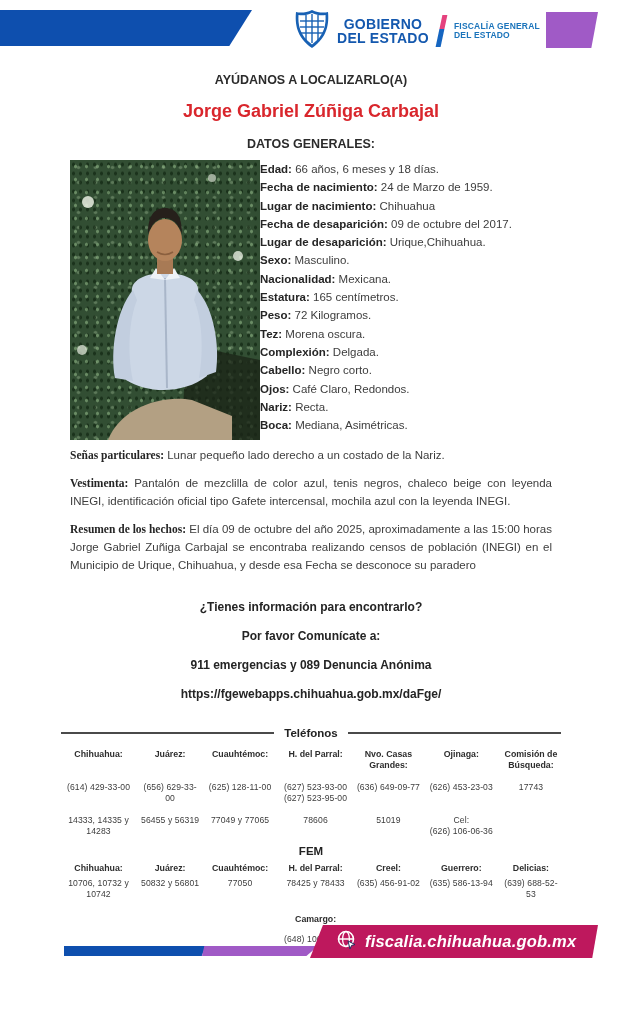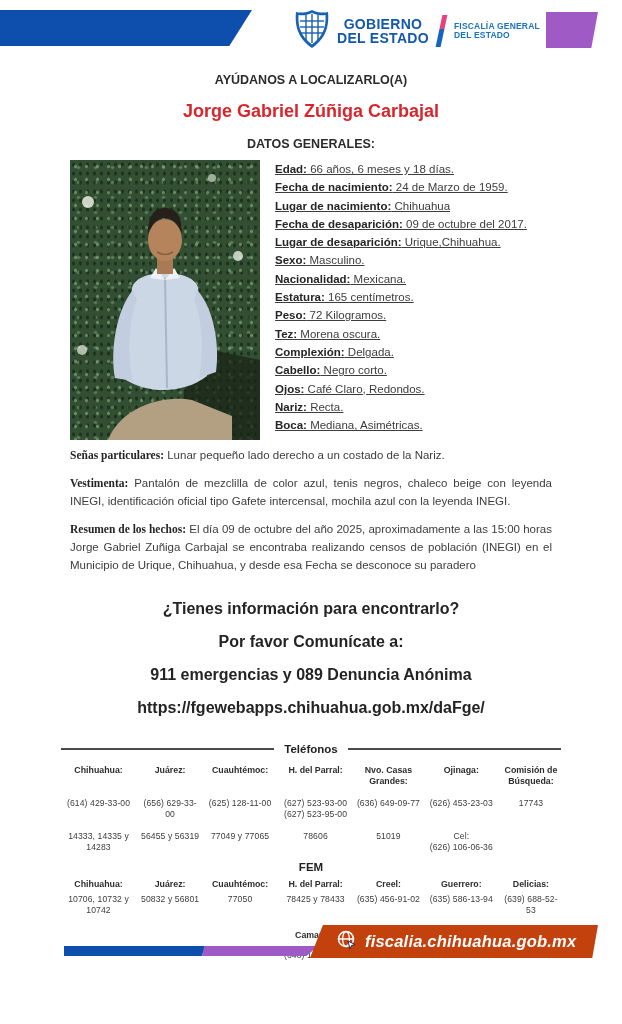--- a/index.html
+++ b/index.html
@@ -17,58 +17,58 @@
   .divider{width:5px;height:32px;background:linear-gradient(#e5427e 0 45%,#1565c0 45% 100%);
            transform:skewX(-12deg);margin:0 3px;}
   .fge-text{line-height:9px;font-weight:bold;color:#1b74bb;font-size:8.5px;letter-spacing:.2px;}
 
   
   .t-help{margin-top:73px;text-align:center;font-weight:bold;font-size:12.5px;color:#2b2b2b;}
   .t-name{margin-top:14px;text-align:center;font-weight:bold;font-size:18px;color:#d9262c;}
   .t-datos{margin-top:15px;text-align:center;font-weight:bold;font-size:12.5px;color:#2b2b2b;}
 
   
-  .main{display:flex;width:482px;margin:9px auto 0 auto;gap:15px;text-decoration:underline;}
+  .main{display:flex;width:482px;margin:9px auto 0 auto;}
   .photo{position:relative;width:190px;height:280px;flex:0 0 190px;background-color:#324e33;
      background-image:
        radial-gradient(rgba(150,190,140,.55) 1px, transparent 2px),
        radial-gradient(rgba(15,35,15,.65) 1px, transparent 2px),
        radial-gradient(rgba(190,220,175,.30) 1px, transparent 2.5px);
      background-size:11px 13px,7px 9px,17px 15px;overflow:hidden;}
   .photo svg{position:absolute;inset:0;}
   .fields{flex:1;font-size:11.5px;line-height:18.3px;text-align:justify;color:#3d3d3d;}
   .fields b{color:#252525;}
 
   
   .paras{width:482px;margin:6px auto 0 auto;font-size:11.5px;line-height:18px;text-align:justify;}
   .paras p{margin:0 0 10px 0;}
   .paras b{color:#252525;font-family:Liberation Serif, serif;}
 
   
   .contact{margin-top:26px;text-align:center;font-weight:bold;color:#242424;}
-  .contact div{font-size:16px;margin-bottom:15px;}
+  .contact div{font-size:12px;margin-bottom:15px;}
 
   
   .phones{width:500px;margin:26px auto 0 auto;}
   .ph-titlebar{display:flex;align-items:center;gap:10px;}
   .ph-rule{flex:1;height:2px;background:#4a4a4a;}
   .ph-title{font-weight:bold;font-size:11.5px;color:#222;}
   .ph-grid{display:grid;grid-template-columns:1.15fr .95fr 1.1fr 1.12fr 1.02fr 1.12fr .92fr;
            column-gap:3px;margin-top:10px;}
   .ph-head{font-weight:bold;font-size:8.8px;color:#2e2e2e;text-align:center;white-space:pre-line;line-height:11px;}
   .ph-val{font-size:8.6px;color:#3c3c3c;text-align:center;white-space:pre-line;line-height:11px;
           padding-top:11px;letter-spacing:.1px;}
   .fem-title{text-align:center;font-weight:bold;font-size:11.5px;color:#222;margin:8px 0 6px 0;}
   .camargo{grid-column:4;}
   .camargo .ph-head{padding-top:14px;}
   .camargo .ph-val{padding-top:9px;}
 
   
   .ftr{position:absolute;left:0;top:925px;width:622px;height:40px;}
-  .ftr-bar{position:absolute;left:310px;top:0;width:288px;height:33px;background:#c2410c;
+  .ftr-bar{position:absolute;left:310px;top:0;width:288px;height:33px;background:#be185d;
            clip-path:polygon(4.5% 0,100% 0,98% 100%,0 100%);
            display:flex;align-items:center;gap:8px;padding-left:26px;box-sizing:border-box;}
   .ftr-url{color:#fff;font-weight:bold;font-style:italic;font-size:16.5px;letter-spacing:.2px;}
   .ftr-blue{position:absolute;left:64px;top:21px;width:142px;height:10px;background:#0e4fae;
             clip-path:polygon(0 0,100% 0,97% 100%,0 100%);}
   .ftr-purpl{position:absolute;left:202px;top:21px;width:116px;height:10px;background:#a05ac6;
             clip-path:polygon(2% 0,100% 0,90% 100%,0 100%);}
 </style>
 </head>
 <body>

